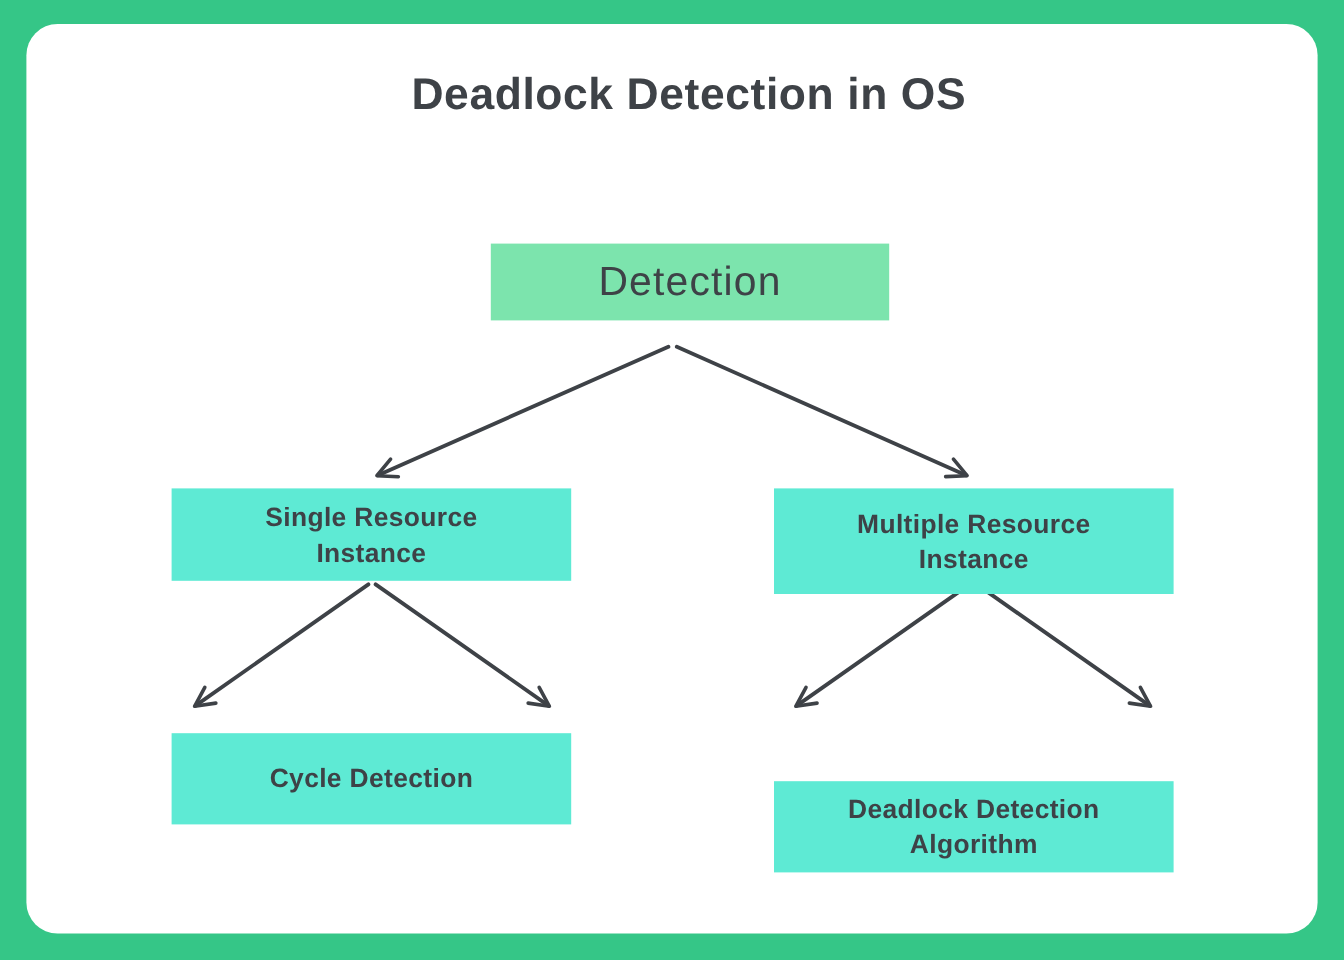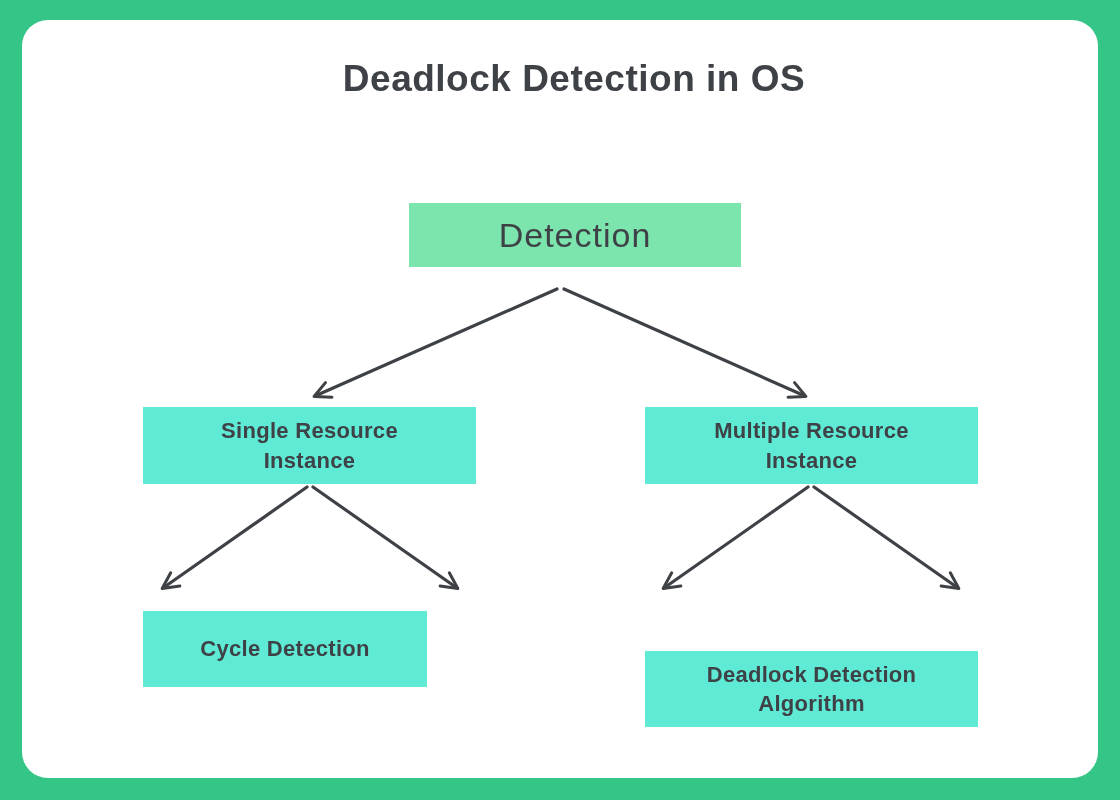--- a/index.html
+++ b/index.html
@@ -51,22 +51,22 @@
 
   .node-child {
     background: #5eead4;
     font-size: 22px;
     font-weight: 700;
     letter-spacing: 0.3px;
     line-height: 1.32;
   }
 
   .node-single   { left: 143px; top: 407px; width: 333px; height: 77px; }
-  .node-multiple { left: 645px; top: 407px; width: 333px; height: 77px; }
-  .node-cycle    { left: 143px; top: 611px; width: 284px; height: 76px; }
+  .node-multiple { left: 645px; top: 407px; width: 333px; height: 88px; }
+  .node-cycle    { left: 143px; top: 611px; width: 333px; height: 76px; }
   .node-algo     { left: 645px; top: 611px; width: 333px; height: 76px; margin-top: 40px; }
 
   .arrow-layer {
     position: absolute;
     left: 0; top: 0;
     width: 1120px; height: 800px;
     pointer-events: none;
   }
 </style>
 </head>

